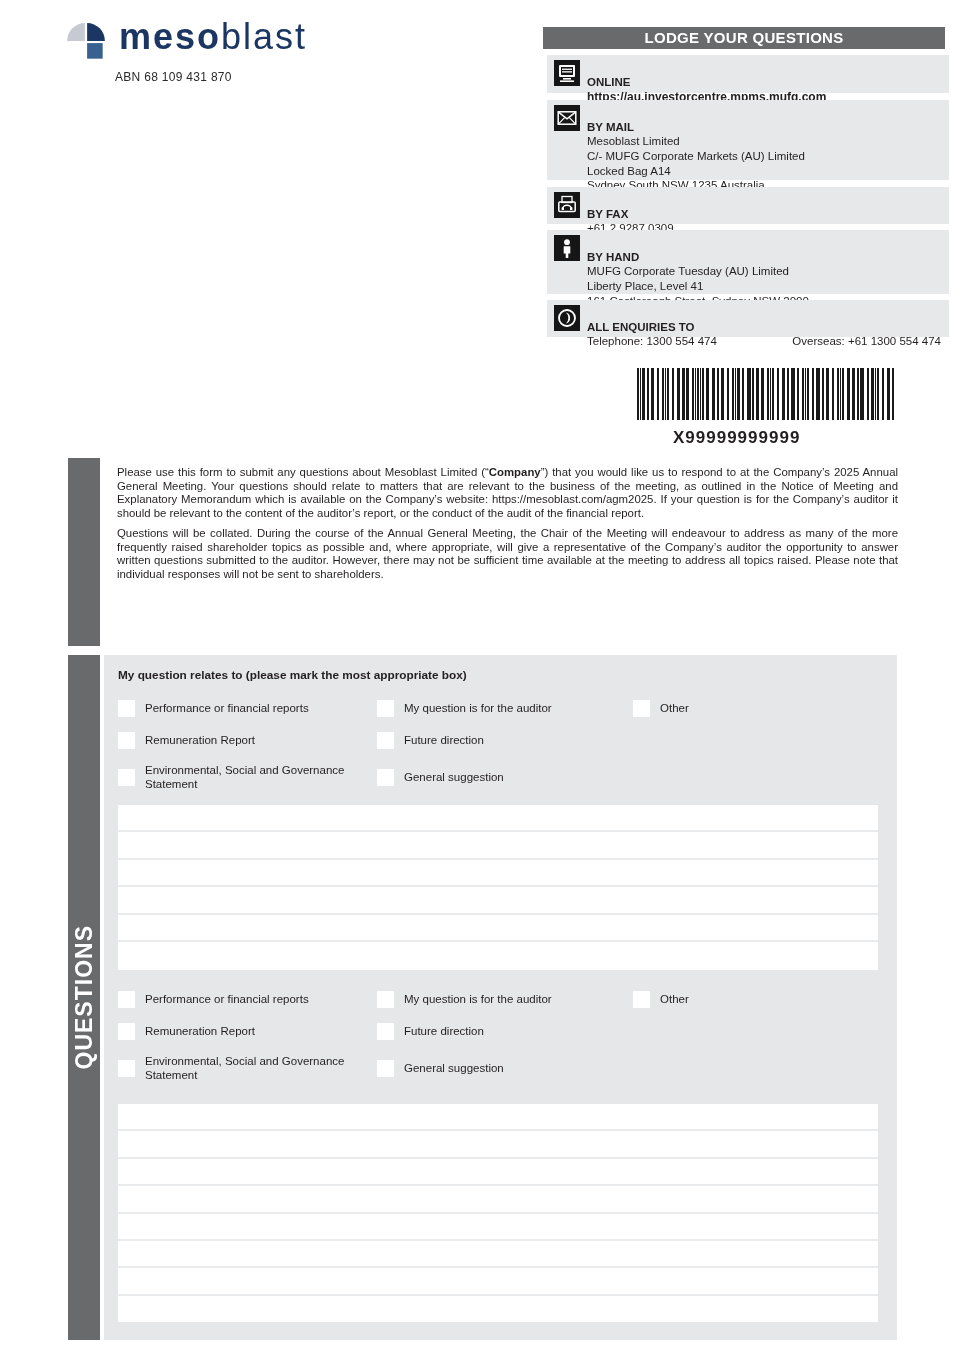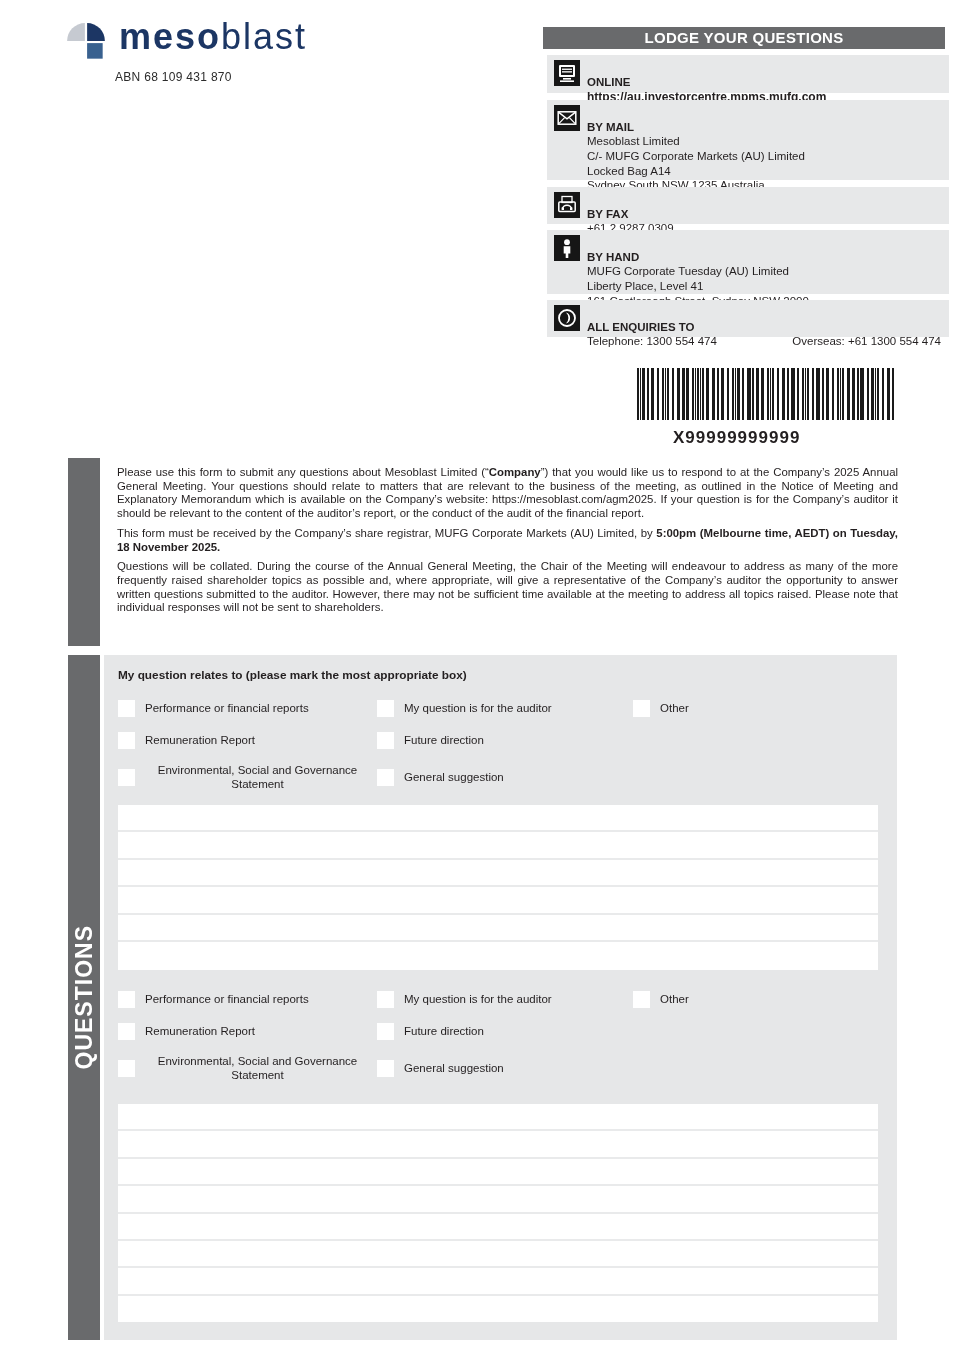--- a/index.html
+++ b/index.html
@@ -53,21 +53,21 @@
   .q-bar-label { writing-mode:vertical-rl; transform:rotate(180deg); color:#fff; font-weight:bold;
                  font-size:23px; letter-spacing:1px; }
   .q-content { position:absolute; left:104px; top:655px; width:793px; height:685px; background:#e6e7e8; }
   .q-prompt { position:absolute; left:14px; top:13px; font-size:11.8px; }
   .q-prompt .pb { font-weight:bold; }
   .q-prompt .pi { font-weight:bold; }
   .topic-grid { position:absolute; left:14px; width:765px; display:grid;
                 grid-template-columns:259px 256px auto; grid-auto-rows:min-content; row-gap:15px; }
   .grid-1 { top:45px; }
   .grid-2 { top:336px; }
-  .topic-item { display:flex; align-items:center;text-align:center; }
+  .topic-item { display:flex; align-items:center; }
   .checkbox { width:17px; height:17px; background:#fff; flex:0 0 17px; }
   .topic-label { font-size:11.5px; line-height:13.5px; margin-left:10px; }
   .topic-wide .topic-label { max-width:225px; }
   .lined-box { position:absolute; left:14px; width:760px; background:#fff; }
   .lined-box-1 { top:150px; height:165px; }
   .lined-box-2 { top:449px; height:218px; }
   .write-row { height:27.4px; border-bottom:2px solid #e9eaeb; }
   .write-row:last-child { border-bottom:none; }
 </style>
 </head>
@@ -166,21 +166,20 @@
     </div>
   </div>
 </div>
 
 <div class="barcode"></div>
 <div class="barcode-text">X99999999999</div>
 
 <div class="intro-bar"></div>
 <div class="intro-text">
   <p><span>Please use this form to submit any questions about Mesoblast Limited (“</span><b>Company</b><span>”) that you would like us to respond to at the Company’s 2025 Annual General Meeting. Your questions should relate to matters that are relevant to the business of the meeting, as outlined in the Notice of Meeting and Explanatory Memorandum which is available on the Company’s website: https://mesoblast.com/agm2025. If your question is for the Company’s auditor it should be relevant to the content of the auditor’s report, or the conduct of the audit of the financial report.</span></p>
-  <p><span>This form must be received by the Company’s share registrar, MUFG Corporate Markets (AU) Limited, by </span><b>5:00pm (Melbourne time, AEDT) on Tuesday, 18 November 2025.</b></p>
   <p><span>Questions will be collated. During the course of the Annual General Meeting, the Chair of the Meeting will endeavour to address as many of the more frequently raised shareholder topics as possible and, where appropriate, will give a representative of the Company’s auditor the opportunity to answer written questions submitted to the auditor. However, there may not be sufficient time available at the meeting to address all topics raised. Please note that individual responses will not be sent to shareholders.</span></p>
 </div>
 
 <div class="q-bar">
   <span class="q-bar-label">QUESTIONS</span>
 </div>
 
 <div class="q-content">
   <div class="q-prompt">
     <span class="pb">My question relates to </span><span class="pi">(please mark the most appropriate box)</span>

